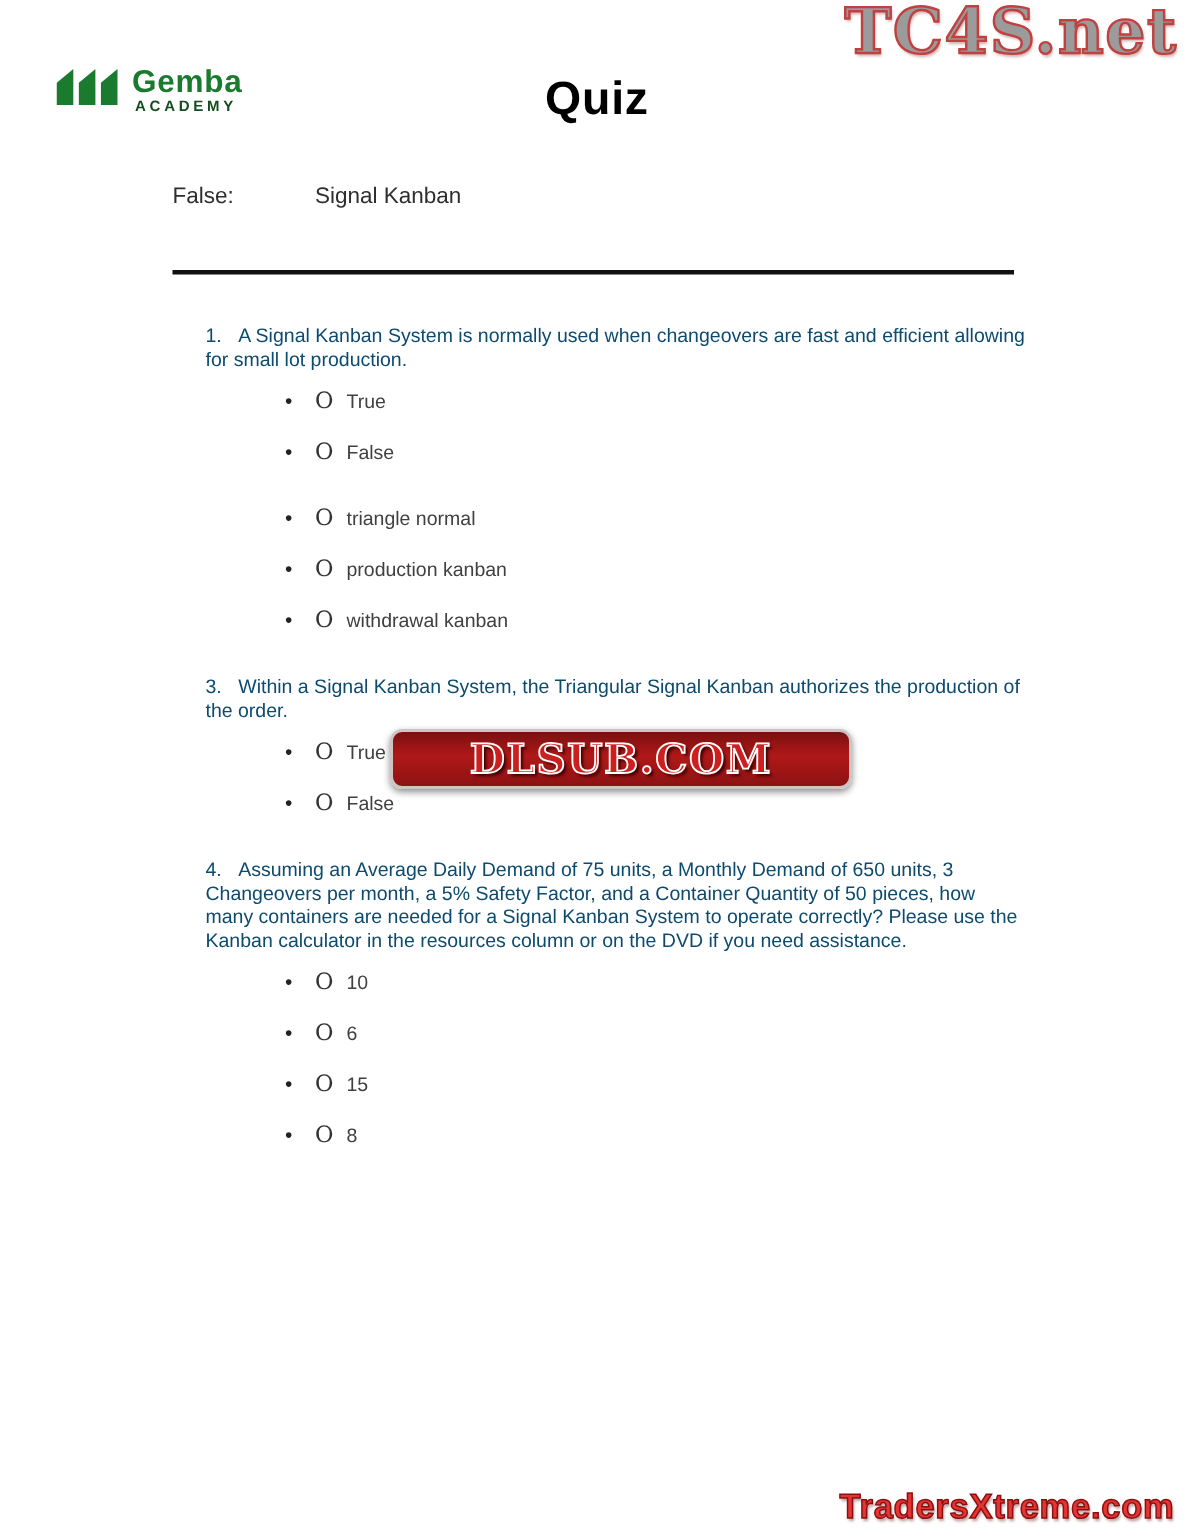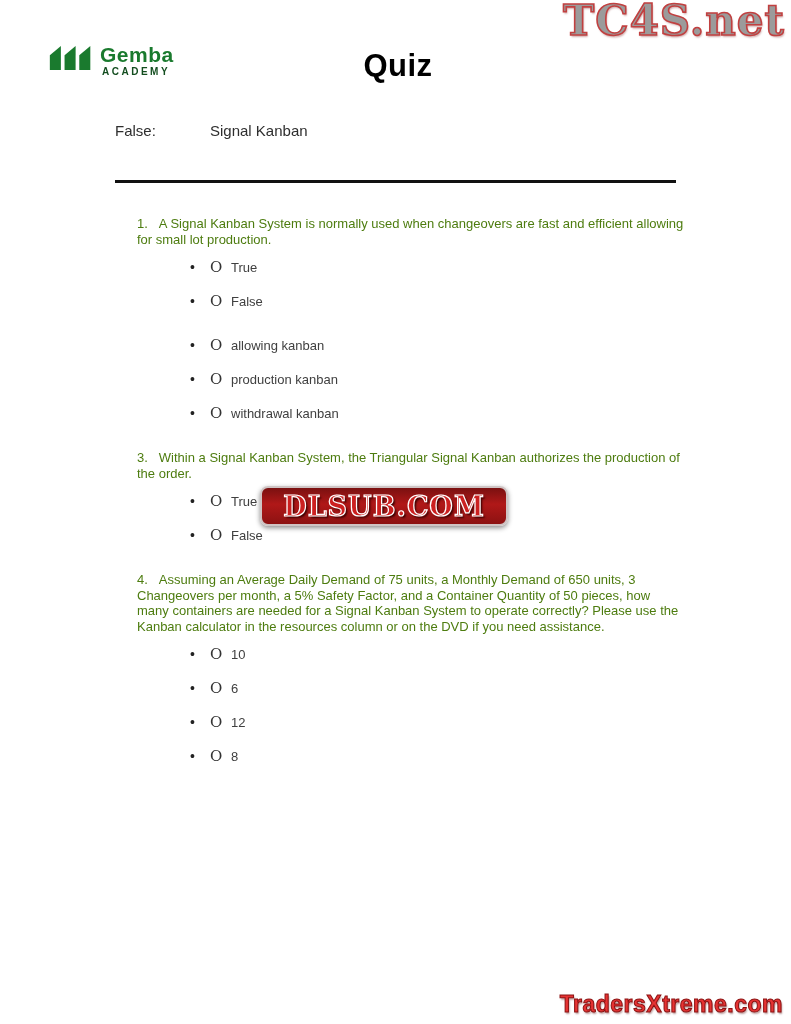--- a/index.html
+++ b/index.html
@@ -17,21 +17,21 @@
     position: absolute; top: -4px; right: 6px;
     font-family: "DejaVu Serif", serif;
     font-weight: bold; font-size: 42px;
     color: #9b9b9b;
     -webkit-text-stroke: 1.6px #c14040;
     text-shadow: 1px 2px 2px rgba(120,20,20,0.35);
     letter-spacing: 1px;
   }
   .wm-dlsub {
     position: absolute; left: 260px; top: 486px;
-    width: 248px; height: 40px;
+    width: 308px; height: 40px;
     background: linear-gradient(180deg, #7a1010 0%, #b01818 45%, #8c1212 100%);
     border: 2px solid #cfc4c4;
     border-radius: 8px;
     box-shadow: 0 2px 5px rgba(0,0,0,0.45);
     display: flex; align-items: center; justify-content: center;
   }
   .wm-dlsub span {
     font-family: "DejaVu Serif", serif;
     font-weight: bold; font-size: 27px;
     color: #cc2020;
@@ -43,22 +43,22 @@
     position: absolute; bottom: 6px; right: 8px;
     font-weight: bold; font-size: 23px;
     color: #e63333;
     -webkit-text-stroke: 1px #8a1010;
     text-shadow: 1px 2px 2px rgba(80,0,0,0.4);
     letter-spacing: 0.5px;
   }
 
   
   .logo {
-    position: absolute; left: 48px; top: 44px;
-    display: flex; align-items: flex-start; gap: 6px;
+    position: absolute; left: 36px; top: 44px;
+    display: flex; align-items: center; gap: 6px;
   }
   .logo .texts { display: flex; flex-direction: column; line-height: 1; }
   .logo .gemba {
     font-size: 21px; font-weight: bold; color: #1a7a2e; letter-spacing: 0.5px;
   }
   .logo .academy {
     font-size: 10px; font-weight: bold; color: #134d1f;
     letter-spacing: 2.5px; margin-top: 2px; margin-left: 2px;
   }
   .page-title {
@@ -77,21 +77,21 @@
     position: absolute; left: 115px; top: 180px;
     width: 561px; height: 3px; background: #111;
   }
 
   
   .content {
     position: absolute; left: 137px; top: 216px; width: 548px;
     font-size: 13px; line-height: 15.5px;
   }
   .question { margin-bottom: 28px; }
-  .q-text { margin-bottom: 13px; color: #4d7c0f; }
+  .q-text { margin-bottom: 13px; color: #0c4a6e; }
   .q-num { margin-right: 11px; }
   .option {
     display: flex; align-items: center;
     padding-left: 53px; margin-bottom: 18px;
     height: 16px;
   }
   .bullet { width: 20px; font-size: 14px; color: #222; }
   .radio {
     width: 21px;
     font-family: "DejaVu Serif", serif;
@@ -146,21 +146,21 @@
     <span class="opt-label">False</span>
   </div>
 </div>
   </div>
 
   <div class="question">
     <div>
   <div class="option">
     <span class="bullet">•</span>
     <span class="radio">O</span>
-    <span class="opt-label">allowing kanban</span>
+    <span class="opt-label">triangle normal</span>
   </div>
 
   <div class="option">
     <span class="bullet">•</span>
     <span class="radio">O</span>
     <span class="opt-label">production kanban</span>
   </div>
 
   <div class="option">
     <span class="bullet">•</span>
@@ -198,21 +198,21 @@
 
   <div class="option">
     <span class="bullet">•</span>
     <span class="radio">O</span>
     <span class="opt-label">6</span>
   </div>
 
   <div class="option">
     <span class="bullet">•</span>
     <span class="radio">O</span>
-    <span class="opt-label">12</span>
+    <span class="opt-label">15</span>
   </div>
 
   <div class="option">
     <span class="bullet">•</span>
     <span class="radio">O</span>
     <span class="opt-label">8</span>
   </div>
 </div>
   </div>
 </div>

